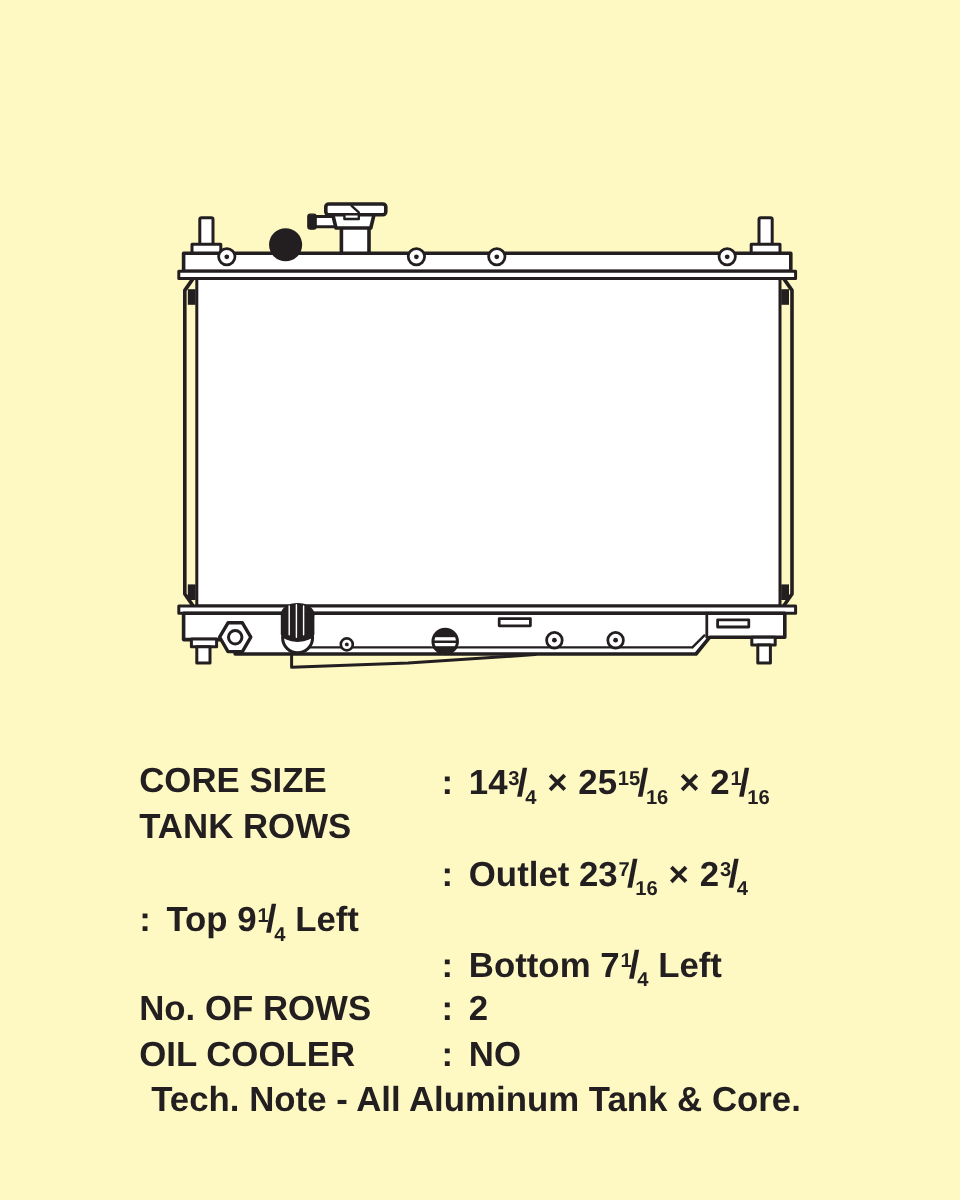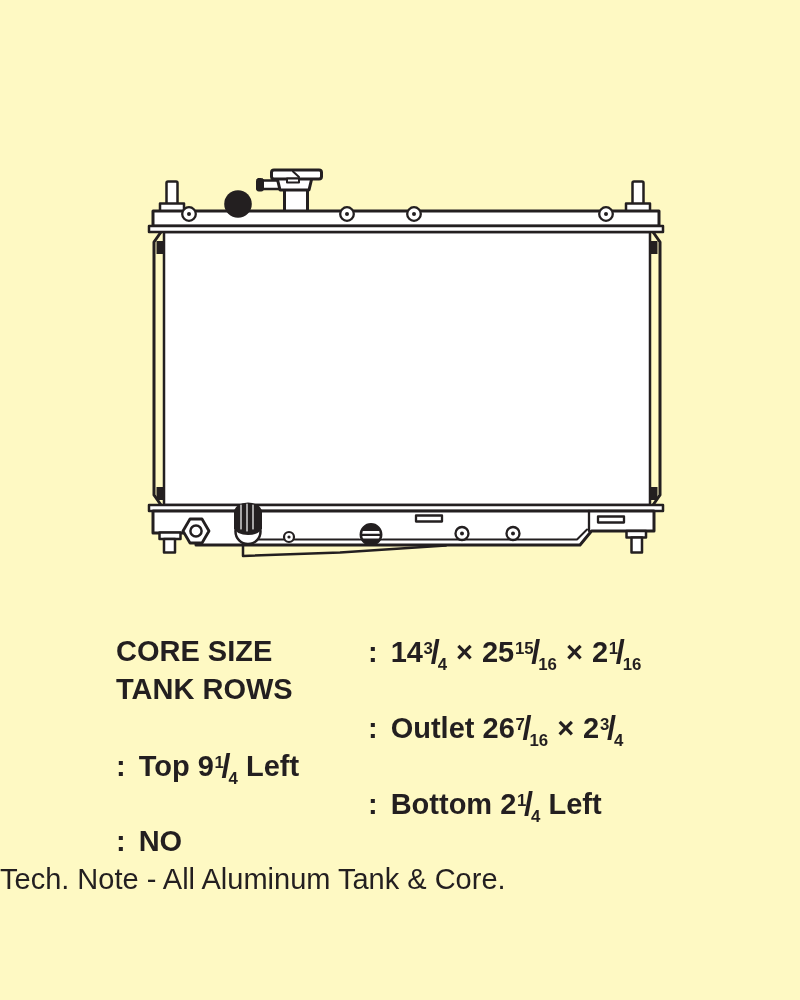--- a/index.html
+++ b/index.html
@@ -16,22 +16,22 @@
   }
   .spec-label { flex:0 0 252px; width:252px; }
   .spec-value { white-space:nowrap; }
   .colon { display:inline-block; margin-right:13px; }
   .times { display:inline-block; margin:0 9px; font-weight:bold; }
   .frac { white-space:nowrap; }
   .fr-n { font-size:0.58em; position:relative; top:-0.45em; margin-left:0.04em; margin-right:-0.14em; }
   .fr-s { font-size:1.12em; position:relative; top:0.03em; }
   .fr-d { font-size:0.58em; position:relative; top:0.50em; margin-left:-0.12em; }
   .tech-note {
-    height:38px; line-height:38px; 
-    font-size:29px; font-weight:normal; white-space:nowrap;
+    height:38px; line-height:38px; padding-left:126px;
+    font-size:29px; font-weight:bold; white-space:nowrap;
   }
 </style>
 </head>
 <body>
 
 <div class="page">
 
   <svg class="diagram" viewBox="0 0 800 620" xmlns="http://www.w3.org/2000/svg">
     <g stroke="#231f20" fill="none" stroke-linejoin="round" stroke-linecap="round">
 
@@ -146,28 +146,33 @@
 
   <div class="spec-row">
         <span class="spec-label">CORE SIZE</span>
         <span class="spec-value"><span class="colon">:</span><span>14</span><span class="frac"><span class="fr-n">3</span><span class="fr-s">/</span><span class="fr-d">4</span></span><span class="times">×</span><span>25</span><span class="frac"><span class="fr-n">15</span><span class="fr-s">/</span><span class="fr-d">16</span></span><span class="times">×</span><span>2</span><span class="frac"><span class="fr-n">1</span><span class="fr-s">/</span><span class="fr-d">16</span></span></span>
       </div>
       <div class="spec-row">
         <span class="spec-label">TANK ROWS</span>
       </div>
       <div class="spec-row">
         <span class="spec-label"></span>
-        <span class="spec-value"><span class="colon">:</span><span>Outlet 26</span><span class="frac"><span class="fr-n">7</span><span class="fr-s">/</span><span class="fr-d">16</span></span><span class="times">×</span><span>2</span><span class="frac"><span class="fr-n">3</span><span class="fr-s">/</span><span class="fr-d">4</span></span></span>
+        <span class="spec-value"><span class="colon">:</span><span>Outlet 23</span><span class="frac"><span class="fr-n">7</span><span class="fr-s">/</span><span class="fr-d">16</span></span><span class="times">×</span><span>2</span><span class="frac"><span class="fr-n">3</span><span class="fr-s">/</span><span class="fr-d">4</span></span></span>
       </div>
       <div class="spec-row">
         <span class="spec-value"><span class="colon">:</span><span>Top 9</span><span class="frac"><span class="fr-n">1</span><span class="fr-s">/</span><span class="fr-d">4</span></span><span> Left</span></span>
       </div>
       <div class="spec-row">
         <span class="spec-label"></span>
-        <span class="spec-value"><span class="colon">:</span><span>Bottom 2</span><span class="frac"><span class="fr-n">1</span><span class="fr-s">/</span><span class="fr-d">4</span></span><span> Left</span></span>
+        <span class="spec-value"><span class="colon">:</span><span>Bottom 7</span><span class="frac"><span class="fr-n">1</span><span class="fr-s">/</span><span class="fr-d">4</span></span><span> Left</span></span>
       </div>
       <div class="spec-row">
+        <span class="spec-label">No. OF ROWS</span>
+        <span class="spec-value"><span class="colon">:</span><span>2</span></span>
+      </div>
+      <div class="spec-row">
+        <span class="spec-label">OIL COOLER</span>
         <span class="spec-value"><span class="colon">:</span><span>NO</span></span>
       </div>
       <div class="tech-note">Tech. Note - All Aluminum Tank &amp; Core.</div>
     </div>
 
 </div>
 
 </body></html>

